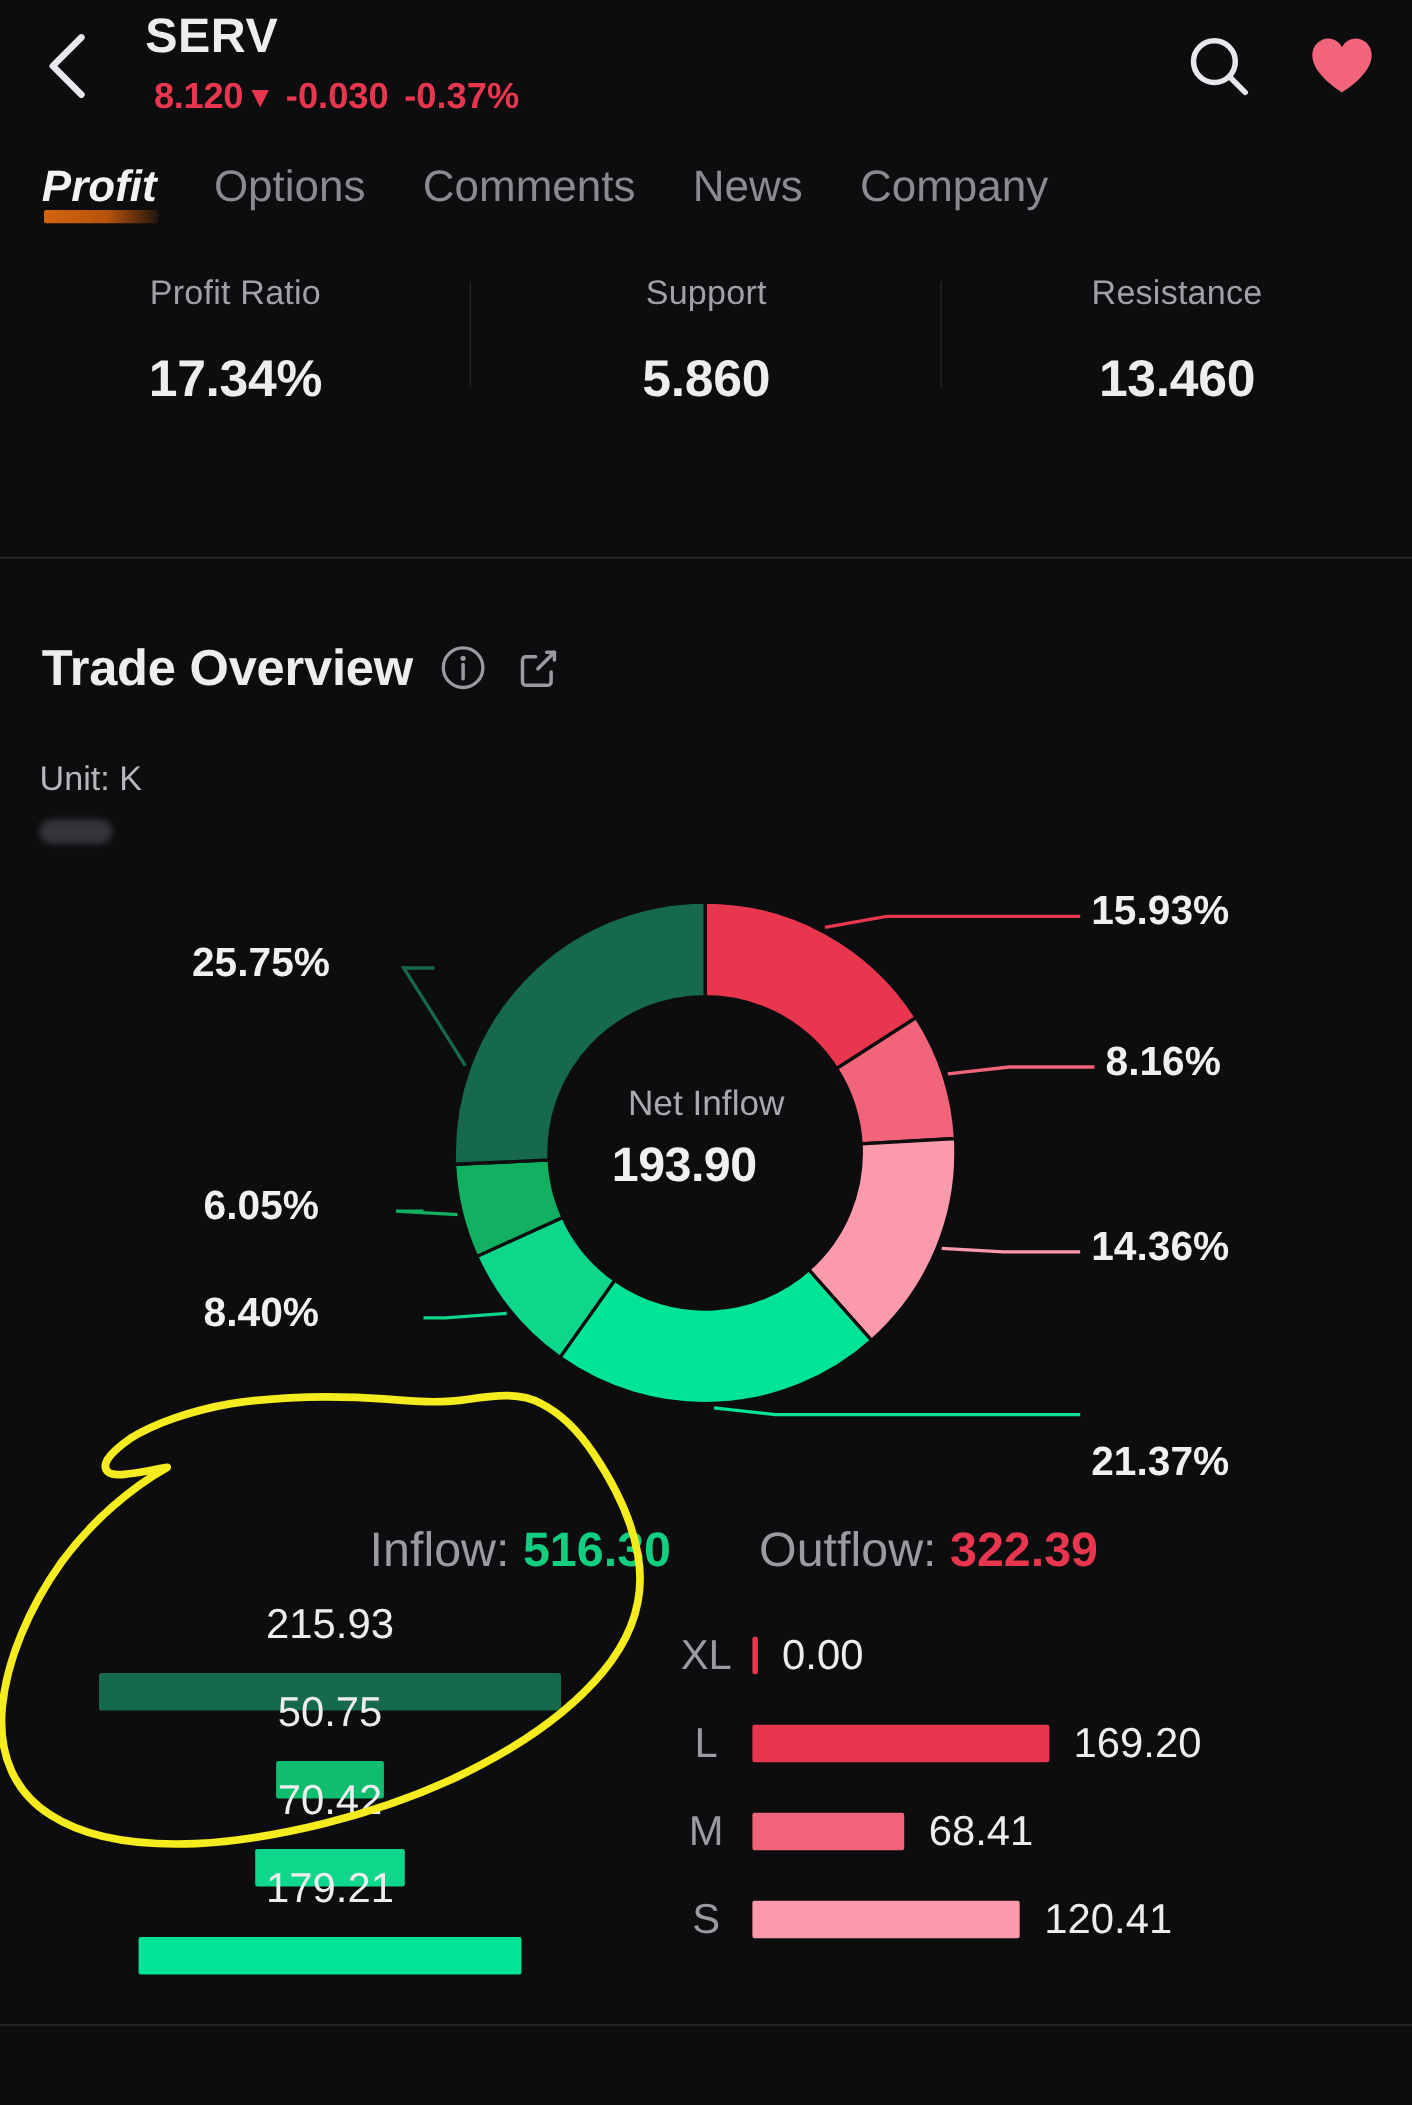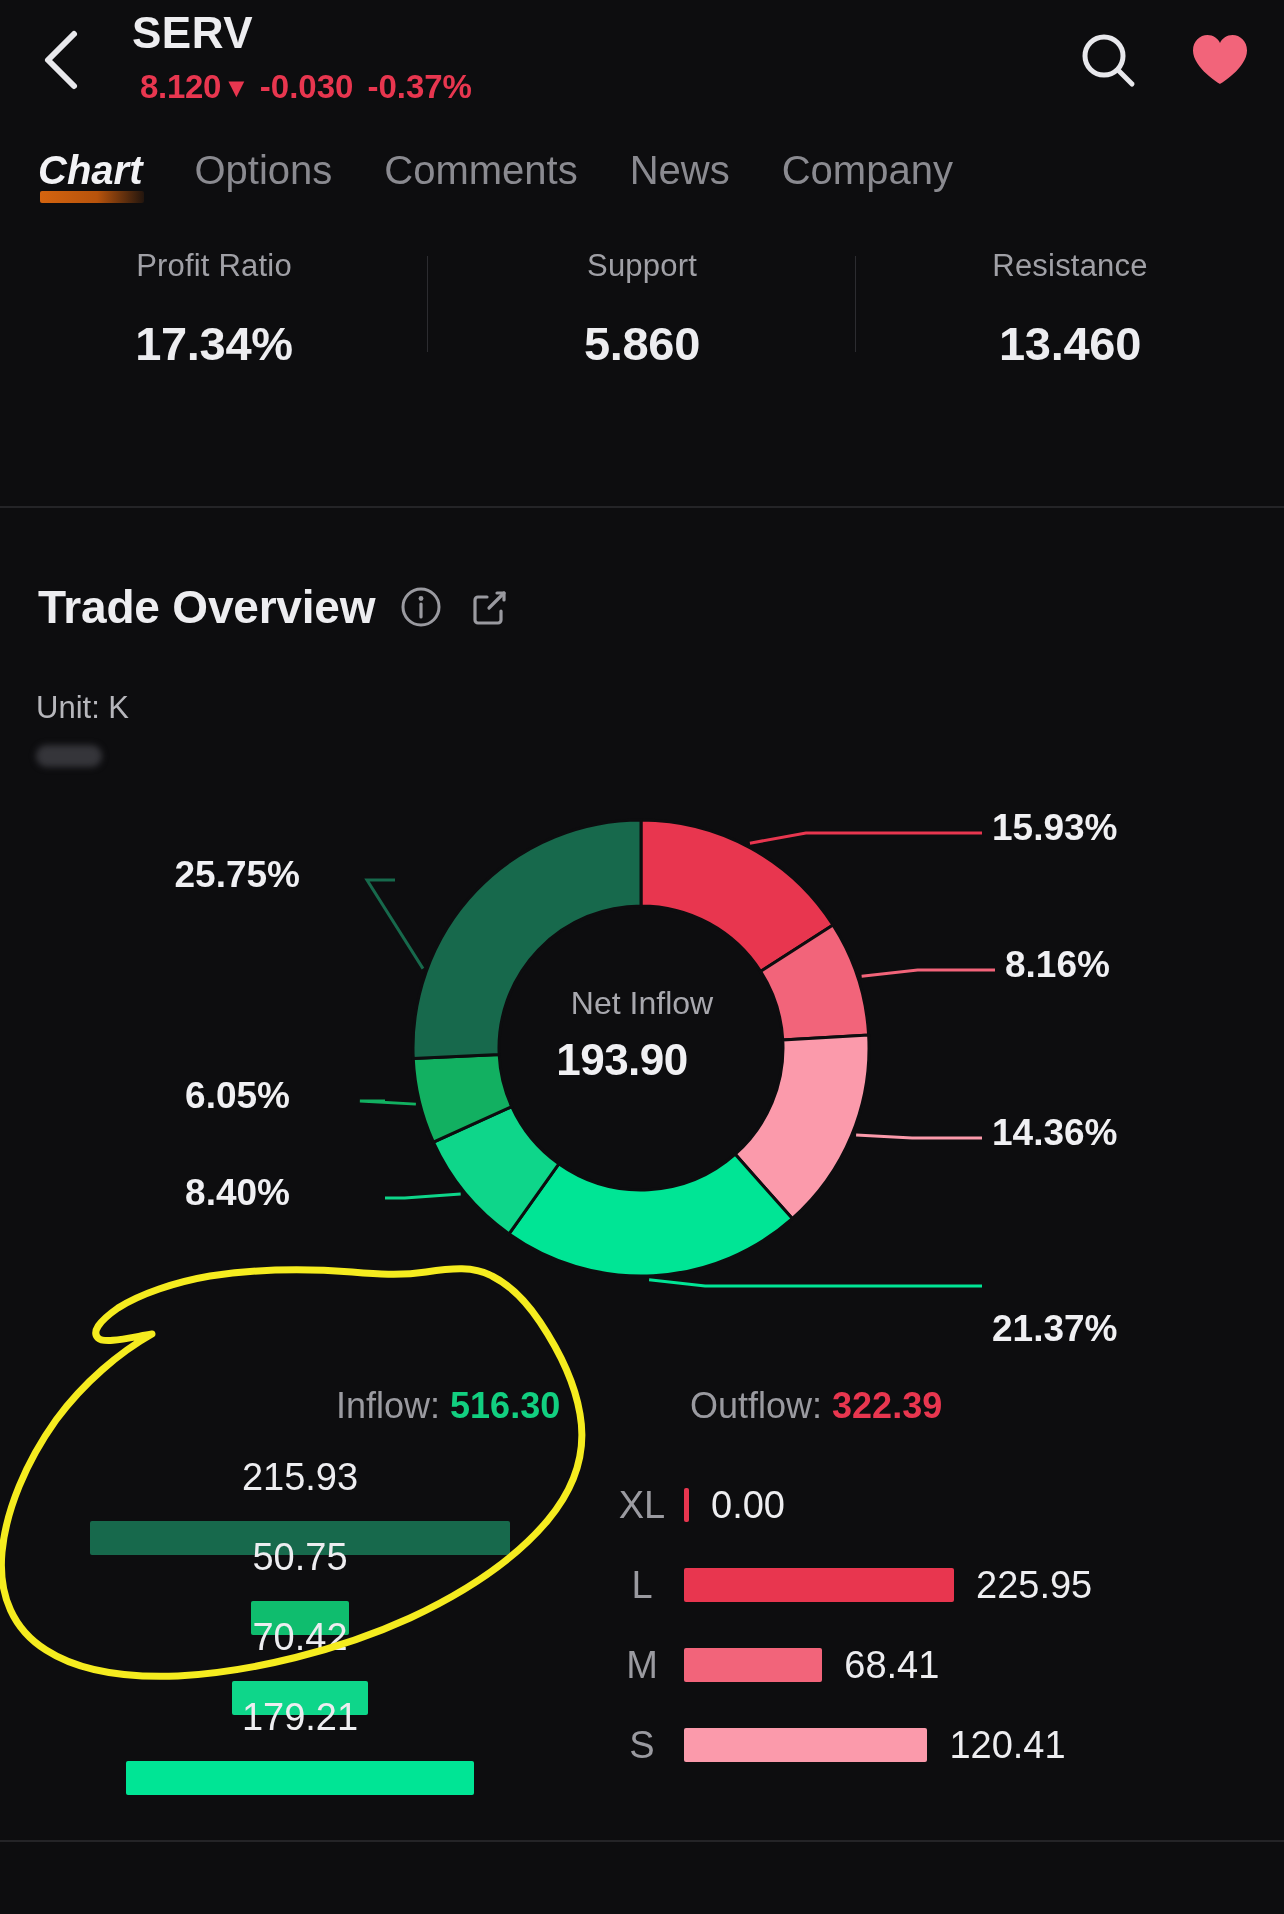--- a/index.html
+++ b/index.html
@@ -101,21 +101,21 @@
   }
   .pie-label {
     position: absolute; font-size: 37px; font-weight: 700; color: #f0f0f3;
     white-space: nowrap;
   }
 
   
   .flow-summary {
     position: absolute; top: 1385px; left: 0; width: 1284px; height: 54px;
   }
-  .fs-item { position: absolute; font-size: 36px; color: #9a9aa0; white-space: nowrap; }
+  .fs-item { position: absolute; font-size: 44px; color: #9a9aa0; white-space: nowrap; }
   .fs-item .v { font-weight: 700; }
   .fs-in { left: 336px; }
   .fs-in .v { color: #12cf80; }
   .fs-out { left: 690px; }
   .fs-out .v { color: #e8364f; }
 
   
   .bars { position: absolute; left: 0; top: 1465px; width: 1284px; }
   .bar-row {
     position: relative; height: 80px; display: flex; align-items: center;
@@ -174,21 +174,21 @@
       <div class="icon-btn">
         <svg width="62" height="56" viewBox="0 0 62 56" fill="none">
           <path d="M31 52 C31 52 4 36 4 18.5 C4 9 11 3 18.5 3 C24 3 29 6.5 31 11 C33 6.5 38 3 43.5 3 C51 3 58 9 58 18.5 C58 36 31 52 31 52 Z" fill="#f2647a"></path>
         </svg>
       </div>
     </div>
   </div>
 
   <div class="tabs">
     <div class="tab active">
-      <span>Chart</span>
+      <span>Profit</span>
       <span class="tab-underline"></span>
     </div>
     <div class="tab">Options</div>
     <div class="tab">Comments</div>
     <div class="tab">News</div>
     <div class="tab">Company</div>
   </div>
 
   <div class="stats">
     <div class="stat">
@@ -288,21 +288,21 @@
         </div>
       </div>
       <div class="bar-row">
         <div class="bar-left">
           <span class="num">50.75</span>
           <span class="bar" style="width: 98.7125px; background: rgb(15, 189, 110);"></span>
         </div>
         <div class="bar-cat">L</div>
         <div class="bar-right">
           <span class="bar" style="width: 270px; background: rgb(232, 54, 79);"></span>
-          <span class="num">225.95</span>
+          <span class="num">169.20</span>
         </div>
       </div>
       <div class="bar-row">
         <div class="bar-left">
           <span class="num">70.42</span>
           <span class="bar" style="width: 136.972px; background: rgb(14, 214, 138);"></span>
         </div>
         <div class="bar-cat">M</div>
         <div class="bar-right">
           <span class="bar" style="width: 138.285px; background: rgb(242, 100, 122);"></span>

